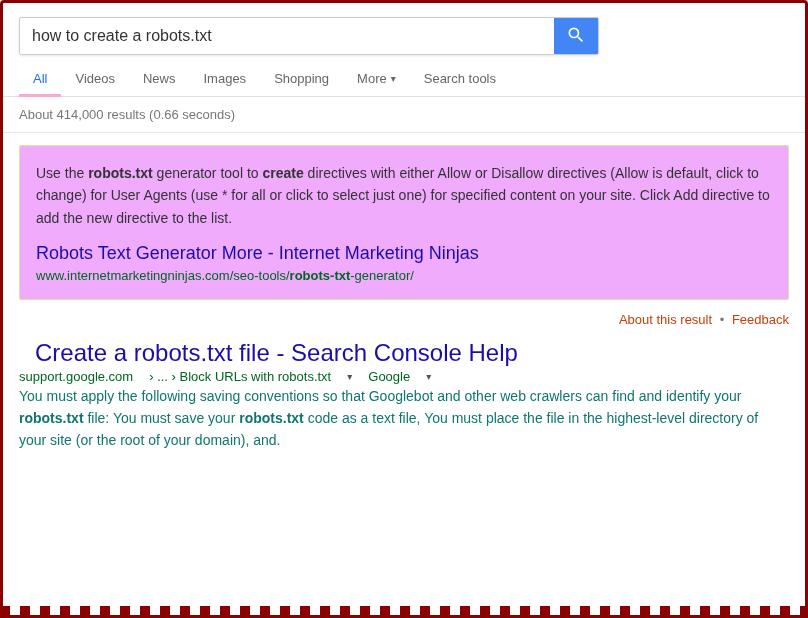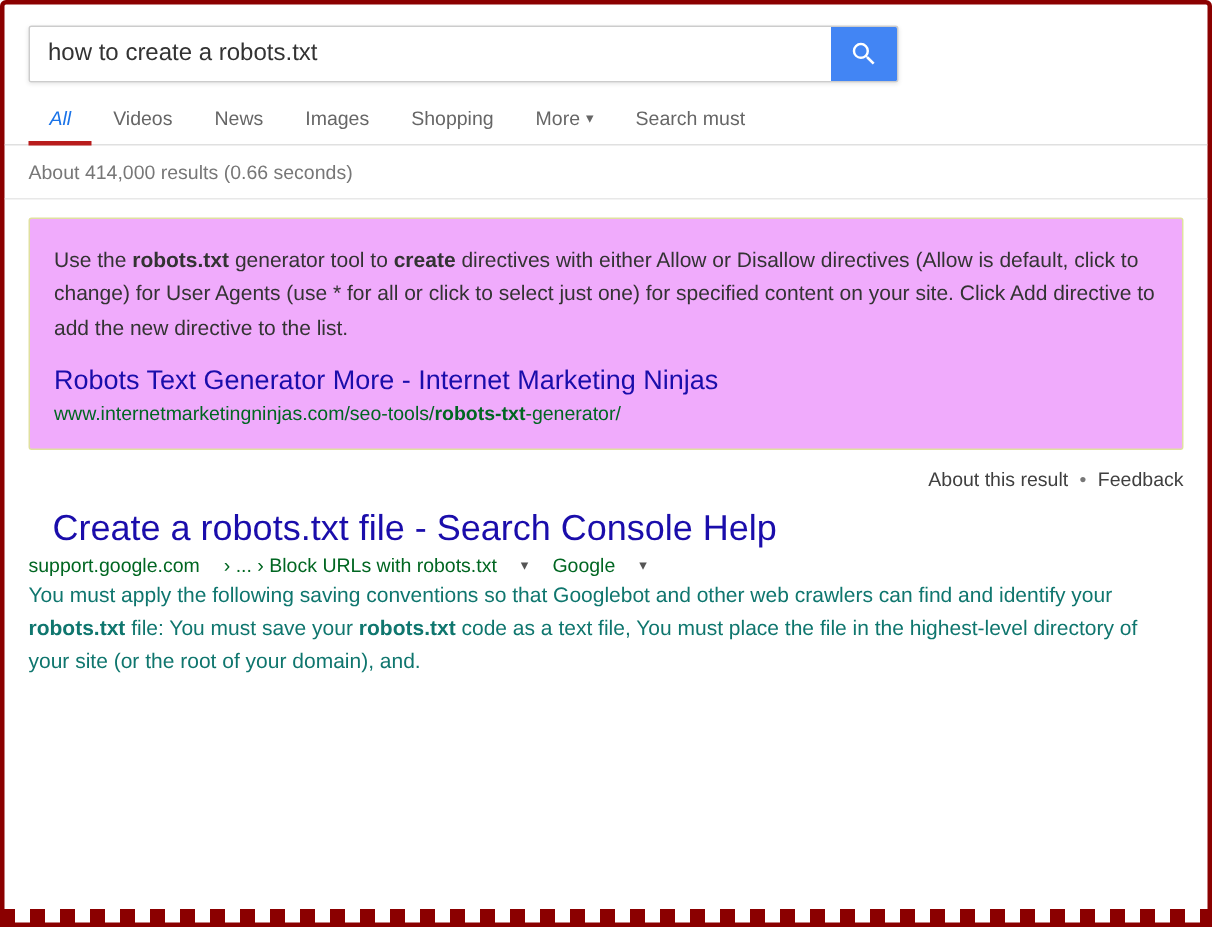--- a/index.html
+++ b/index.html
@@ -33,21 +33,21 @@
 
     
     .search-bar-container {
       padding: 14px 16px 0 16px;
       display: flex;
       align-items: center;
     }
 
     .search-input-wrapper {
       display: flex;
-      align-items: center;
+      align-items: flex-end;
       border: 1px solid #ccc;
       border-radius: 2px;
       width: 580px;
       height: 38px;
       overflow: hidden;
       box-shadow: 0 1px 3px rgba(0,0,0,0.1);
     }
 
     .search-input {
       flex: 1;
@@ -94,23 +94,22 @@
       text-decoration: none;
       display: flex;
       align-items: center;
       gap: 4px;
       border-bottom: 3px solid transparent;
       margin-bottom: -1px;
     }
 
     .nav-tab.active {
       color: #1a73e8;
-      border-bottom: 3px solid #b91c1c;
+      border-bottom: 3px solid #f9a8d4;
       font-weight: normal;
-      font-style: italic;
     }
 
     .nav-tab .dropdown-arrow {
       font-size: 10px;
       color: #666;
     }
 
     
     .results-count {
       padding: 10px 16px;
@@ -163,21 +162,21 @@
 
     
     .about-result {
       text-align: right;
       padding: 4px 0 8px 0;
       font-size: 13px;
       color: #777;
     }
 
     .about-result a {
-      color: #404040;
+      color: #c2410c;
       text-decoration: none;
     }
 
     
     .search-result {
       margin-top: 4px;
     }
 
     .result-title {
       font-size: 24px;
@@ -241,21 +240,21 @@
 <nav class="nav-tabs">
   <a class="nav-tab active">All</a>
   <a class="nav-tab">Videos</a>
   <a class="nav-tab">News</a>
   <a class="nav-tab">Images</a>
   <a class="nav-tab">Shopping</a>
   <a class="nav-tab">
     <span>More</span>
     <span class="dropdown-arrow">▾</span>
   </a>
-  <a class="nav-tab">Search must</a>
+  <a class="nav-tab">Search tools</a>
 </nav>
 
 <div class="results-count">
   <span>About 414,000 results (0.66 seconds)</span>
 </div>
 
 <div class="main-content">
 
   <div class="featured-snippet">
     <div class="snippet-text">

